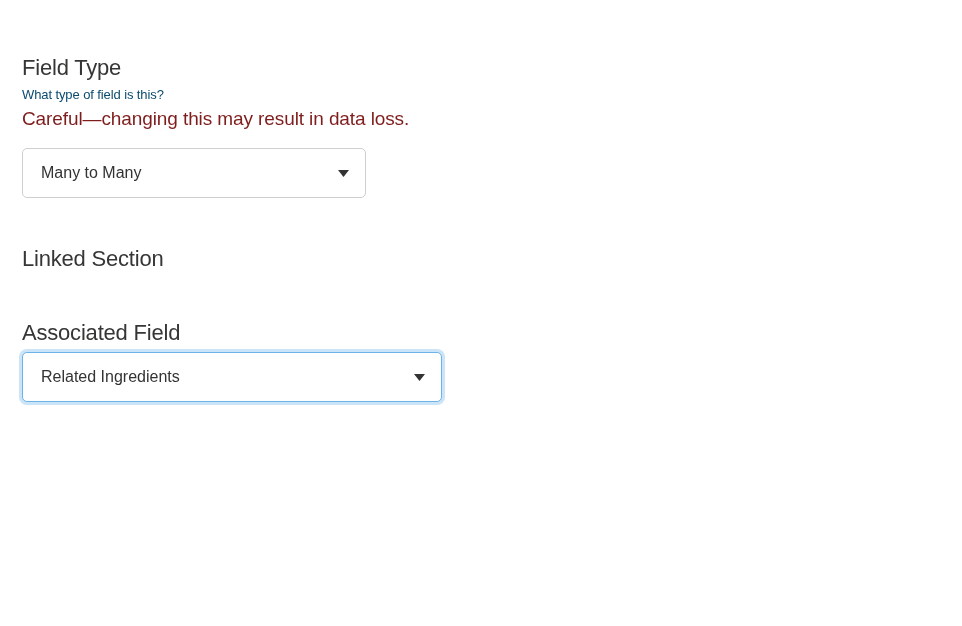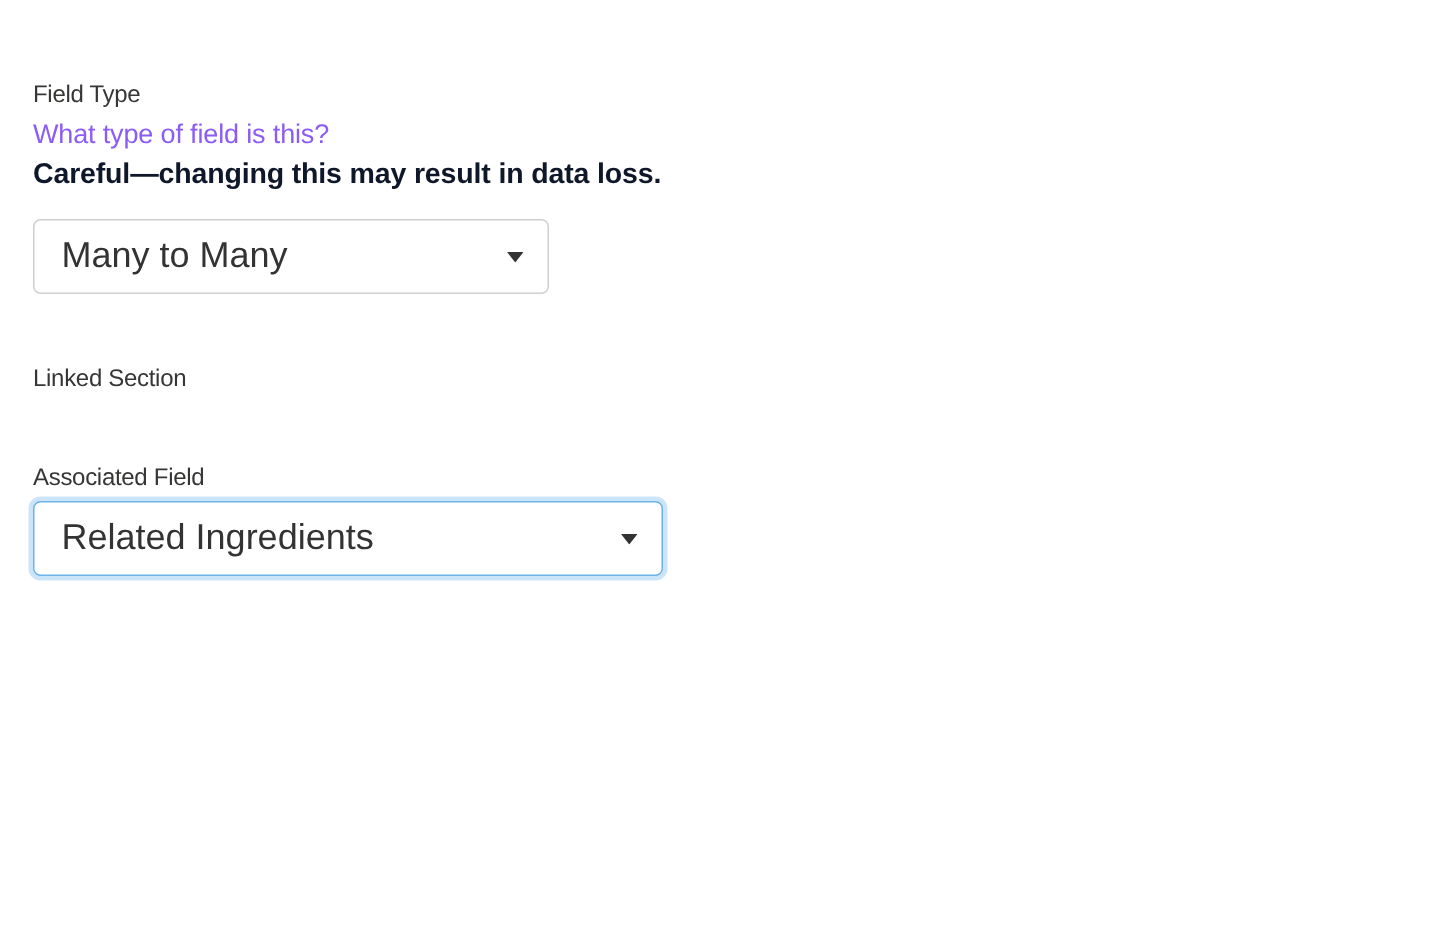--- a/index.html
+++ b/index.html
@@ -15,52 +15,52 @@
       height: 626px;
       color: #333;
     }
     .form-group {
       margin-bottom: 48px;
     }
     .form-group:last-child {
       margin-bottom: 0;
     }
     .field-heading {
-      font-size: 16px;
+      font-size: 22px;
       font-weight: 400;
       color: #363735;
       margin-bottom: 6px;
       letter-spacing: -0.2px;
     }
     .field-description {
-      font-size: 18px;
+      font-size: 13px;
       font-weight: 400;
-      color: #8b5cf6;
+      color: #0c4a6e;
       margin-bottom: 6px;
       letter-spacing: -0.1px;
     }
     .field-warning {
       font-size: 19px;
-      font-weight: 700;
-      color: #0f172a;
+      font-weight: 400;
+      color: #7f1d1d;
       margin-bottom: 18px;
       letter-spacing: -0.1px;
     }
     .field-description.last {
       margin-bottom: 18px;
     }
     .select-box {
       display: inline-flex;
       align-items: center;
       justify-content: space-between;
       background: #ffffff;
       border: 1px solid #cfcfcf;
       border-radius: 5px;
       padding: 10px 16px 10px 18px;
-      font-size: 24px;
+      font-size: 16px;
       color: #333;
       cursor: pointer;
       min-height: 50px;
       box-shadow: inset 0 1px 0 rgba(255,255,255,0.3);
     }
     .select-box.focused {
       border-color: #6bb3e8;
       box-shadow: 0 0 0 3px rgba(107,179,232,0.35);
       outline: none;
       text-align: right;

